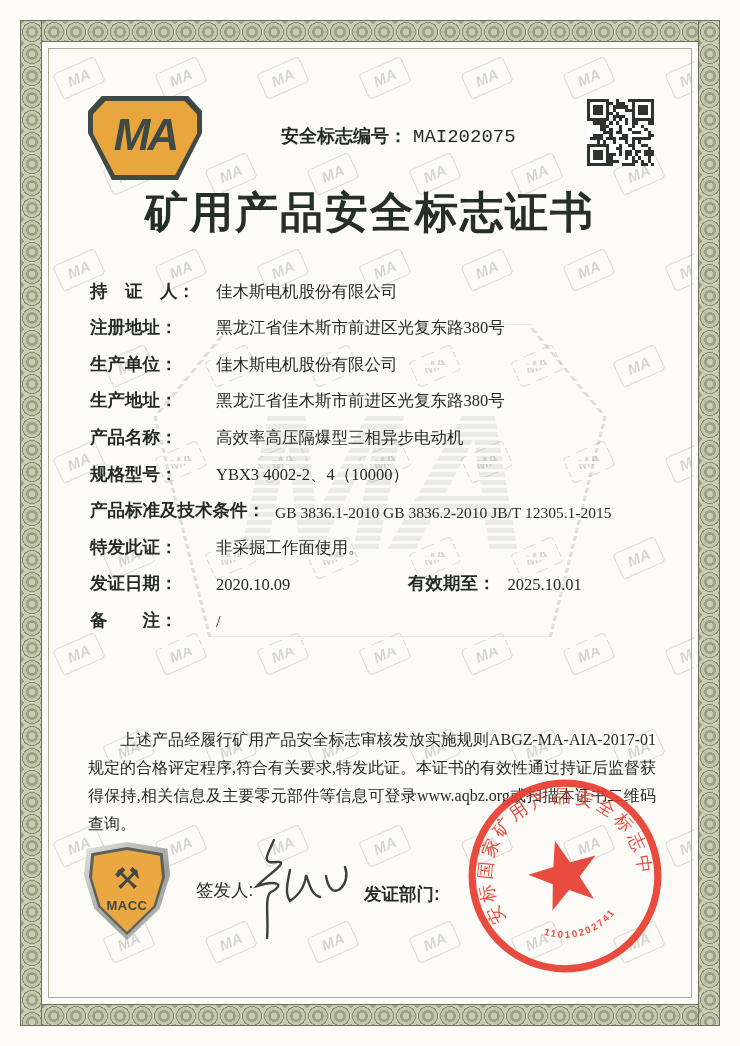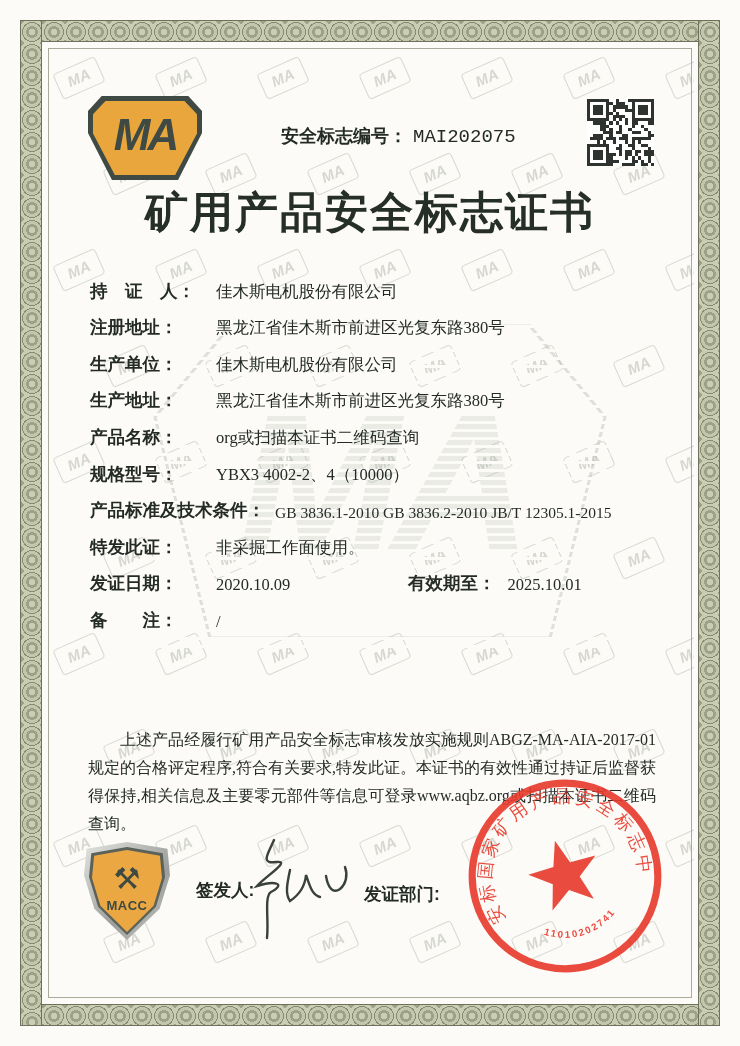--- a/index.html
+++ b/index.html
@@ -68,21 +68,21 @@
   .shield { position:absolute; left:84px; top:842px; width:86px; height:98px; z-index:2;
     background:linear-gradient(135deg,#e2e4e0,#9b9e9a 60%,#c7c9c5);
     clip-path:polygon(3% 7%,50% 0,97% 7%,100% 34%,88% 68%,50% 100%,12% 68%,0 34%); }
   .shield .mid { position:absolute; inset:5px; background:#5c6159;
     clip-path:polygon(3% 7%,50% 0,97% 7%,100% 34%,88% 68%,50% 100%,12% 68%,0 34%); }
   .shield .in { position:absolute; inset:8px; background:#eaa742;
     clip-path:polygon(3% 7%,50% 0,97% 7%,100% 34%,88% 68%,50% 100%,12% 68%,0 34%);
     display:flex; flex-direction:column; align-items:center; }
   .shield .emblem { font-size:30px; color:#3d4a42; margin-top:14px; line-height:1; }
   .shield .txt { font-weight:bold; font-size:13px; letter-spacing:.5px; color:#3d4a42; margin-top:4px; }
-  #signer-label { position:absolute; left:196px; top:878px; z-index:2; font-weight:bold; font-size:17.5px; }
+  #signer-label { position:absolute; left:196px; top:878px; z-index:2; font-weight:normal; font-size:17.5px; }
   #signature { position:absolute; left:244px; top:834px; z-index:2; }
   #dept-label { position:absolute; left:364px; top:882px; z-index:2; font-weight:bold; font-size:17.5px; }
   #seal { position:absolute; left:463px; top:774px; width:204px; height:204px; z-index:3; opacity:.9; }
 </style>
 </head>
 <body>
 
 <div id="paper">
 
   <div class="band top"></div>
@@ -423,21 +423,21 @@
     <div class="row">
       <span class="lbl">生产单位：</span>
       <span class="val">佳木斯电机股份有限公司</span>
     </div>
     <div class="row">
       <span class="lbl">生产地址：</span>
       <span class="val">黑龙江省佳木斯市前进区光复东路380号</span>
     </div>
     <div class="row">
       <span class="lbl">产品名称：</span>
-      <span class="val">org或扫描本证书二维码查询</span>
+      <span class="val">高效率高压隔爆型三相异步电动机</span>
     </div>
     <div class="row">
       <span class="lbl">规格型号：</span>
       <span class="val">YBX3 4002-2、4（10000）</span>
     </div>
     <div class="row wide">
       <span class="lbl">产品标准及技术条件：</span>
       <span class="val">GB 3836.1-2010 GB 3836.2-2010 JB/T 12305.1-2015</span>
     </div>
     <div class="row">

